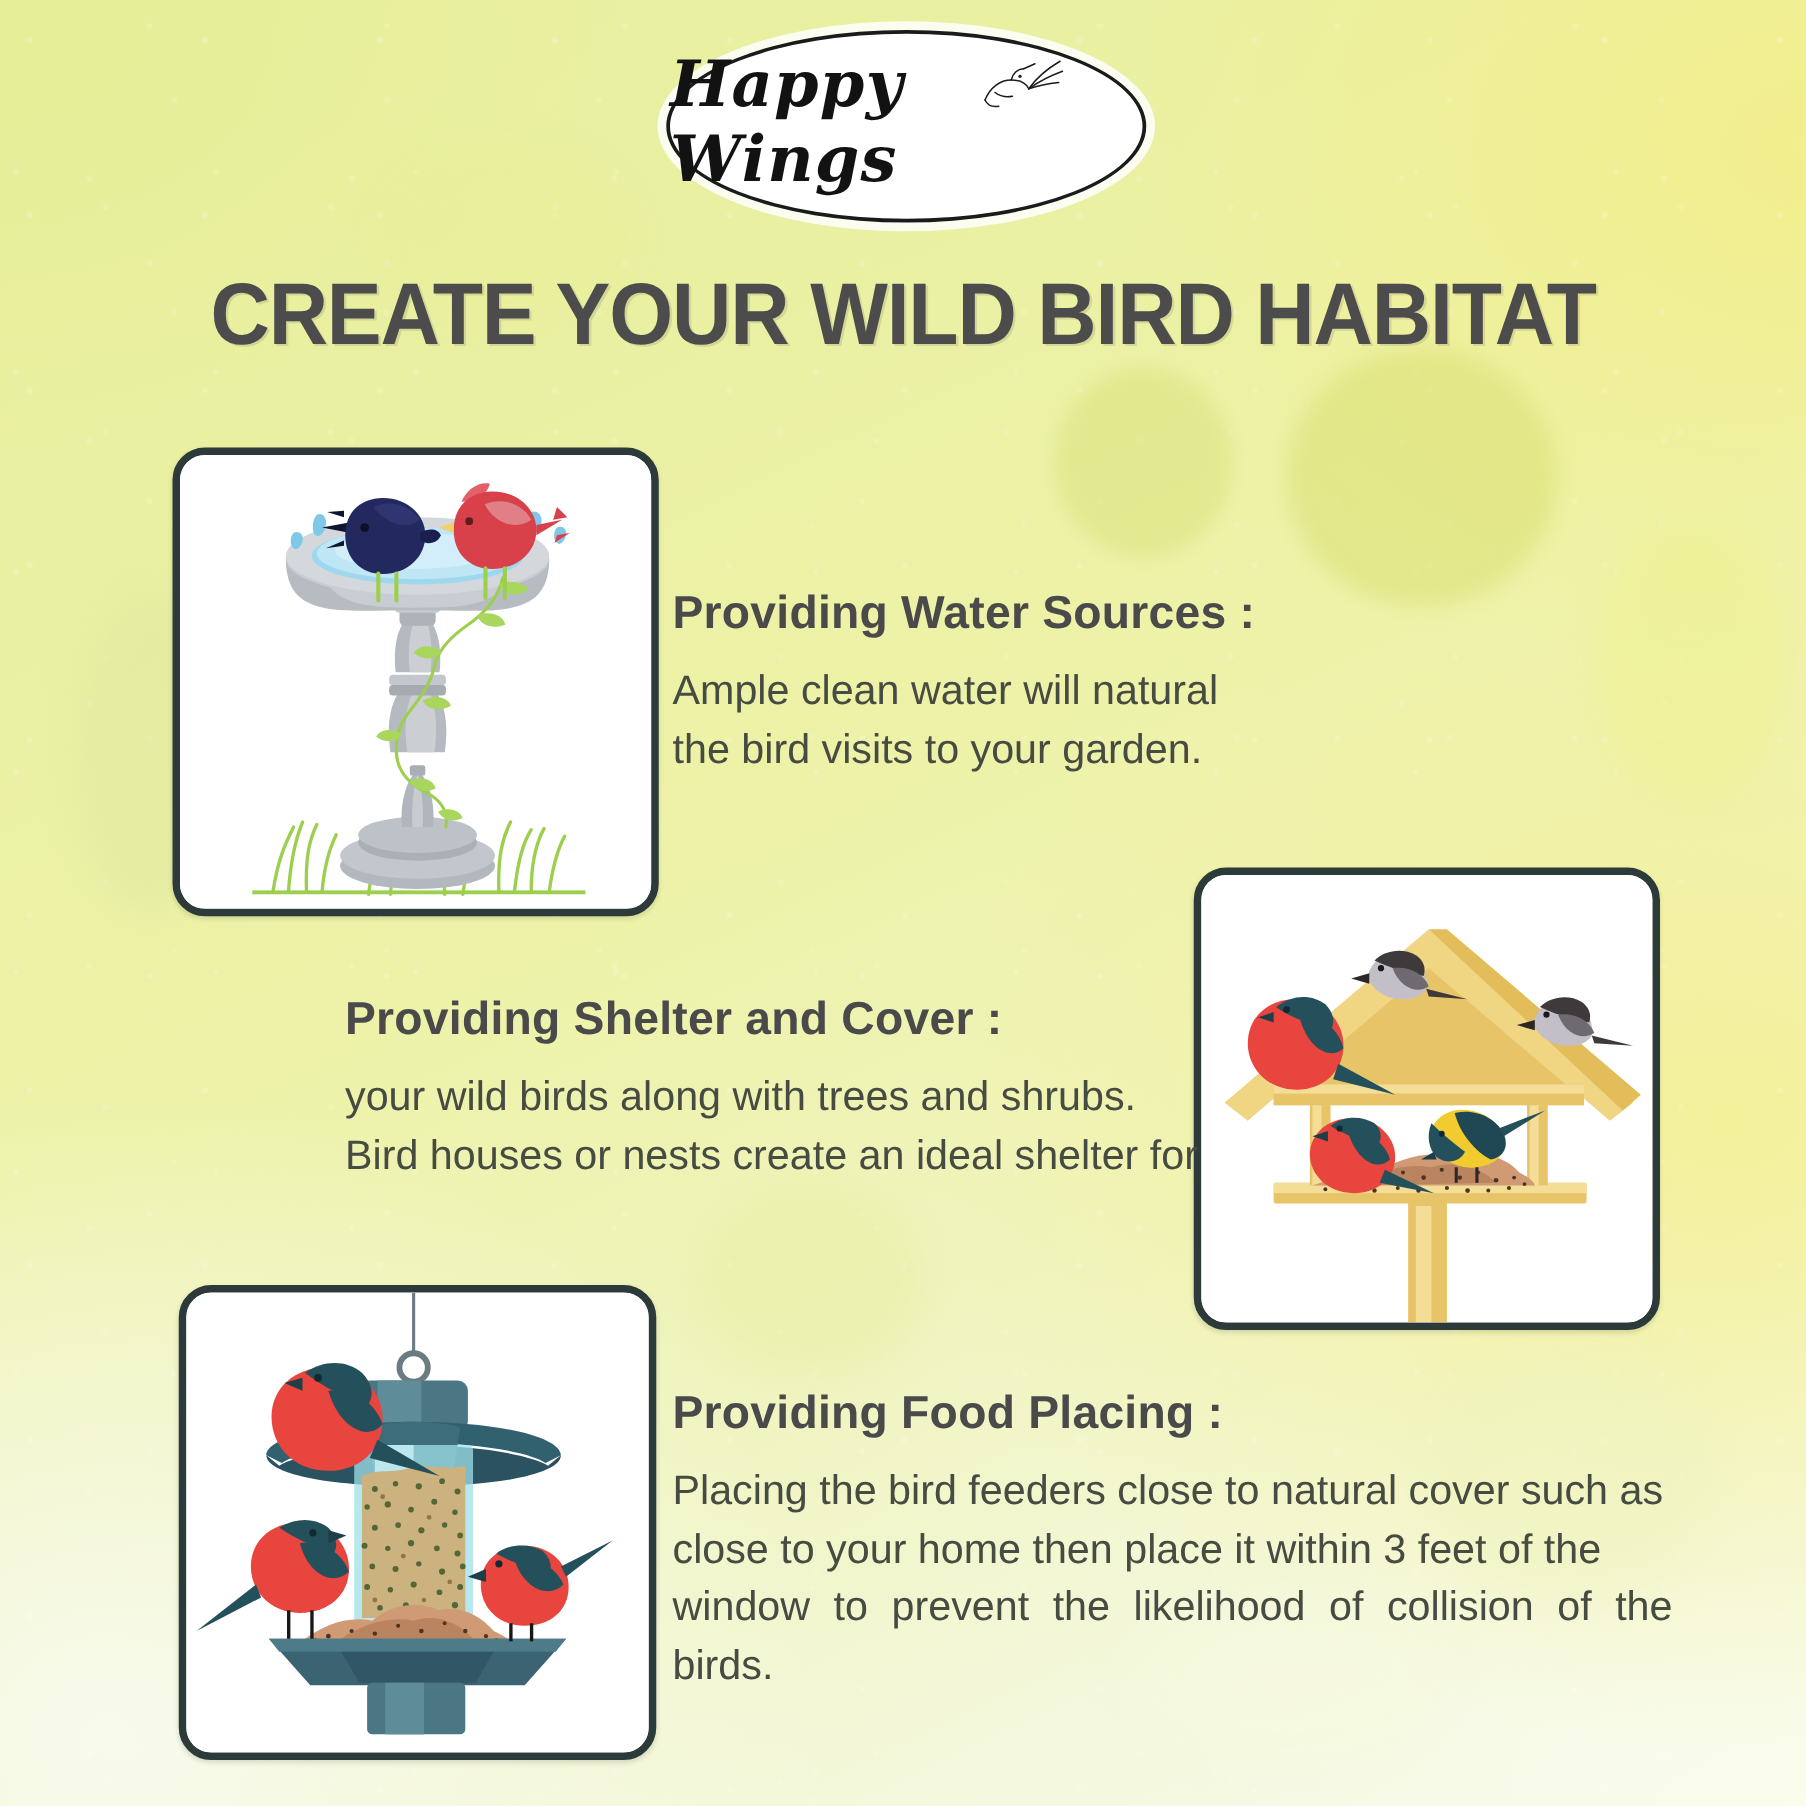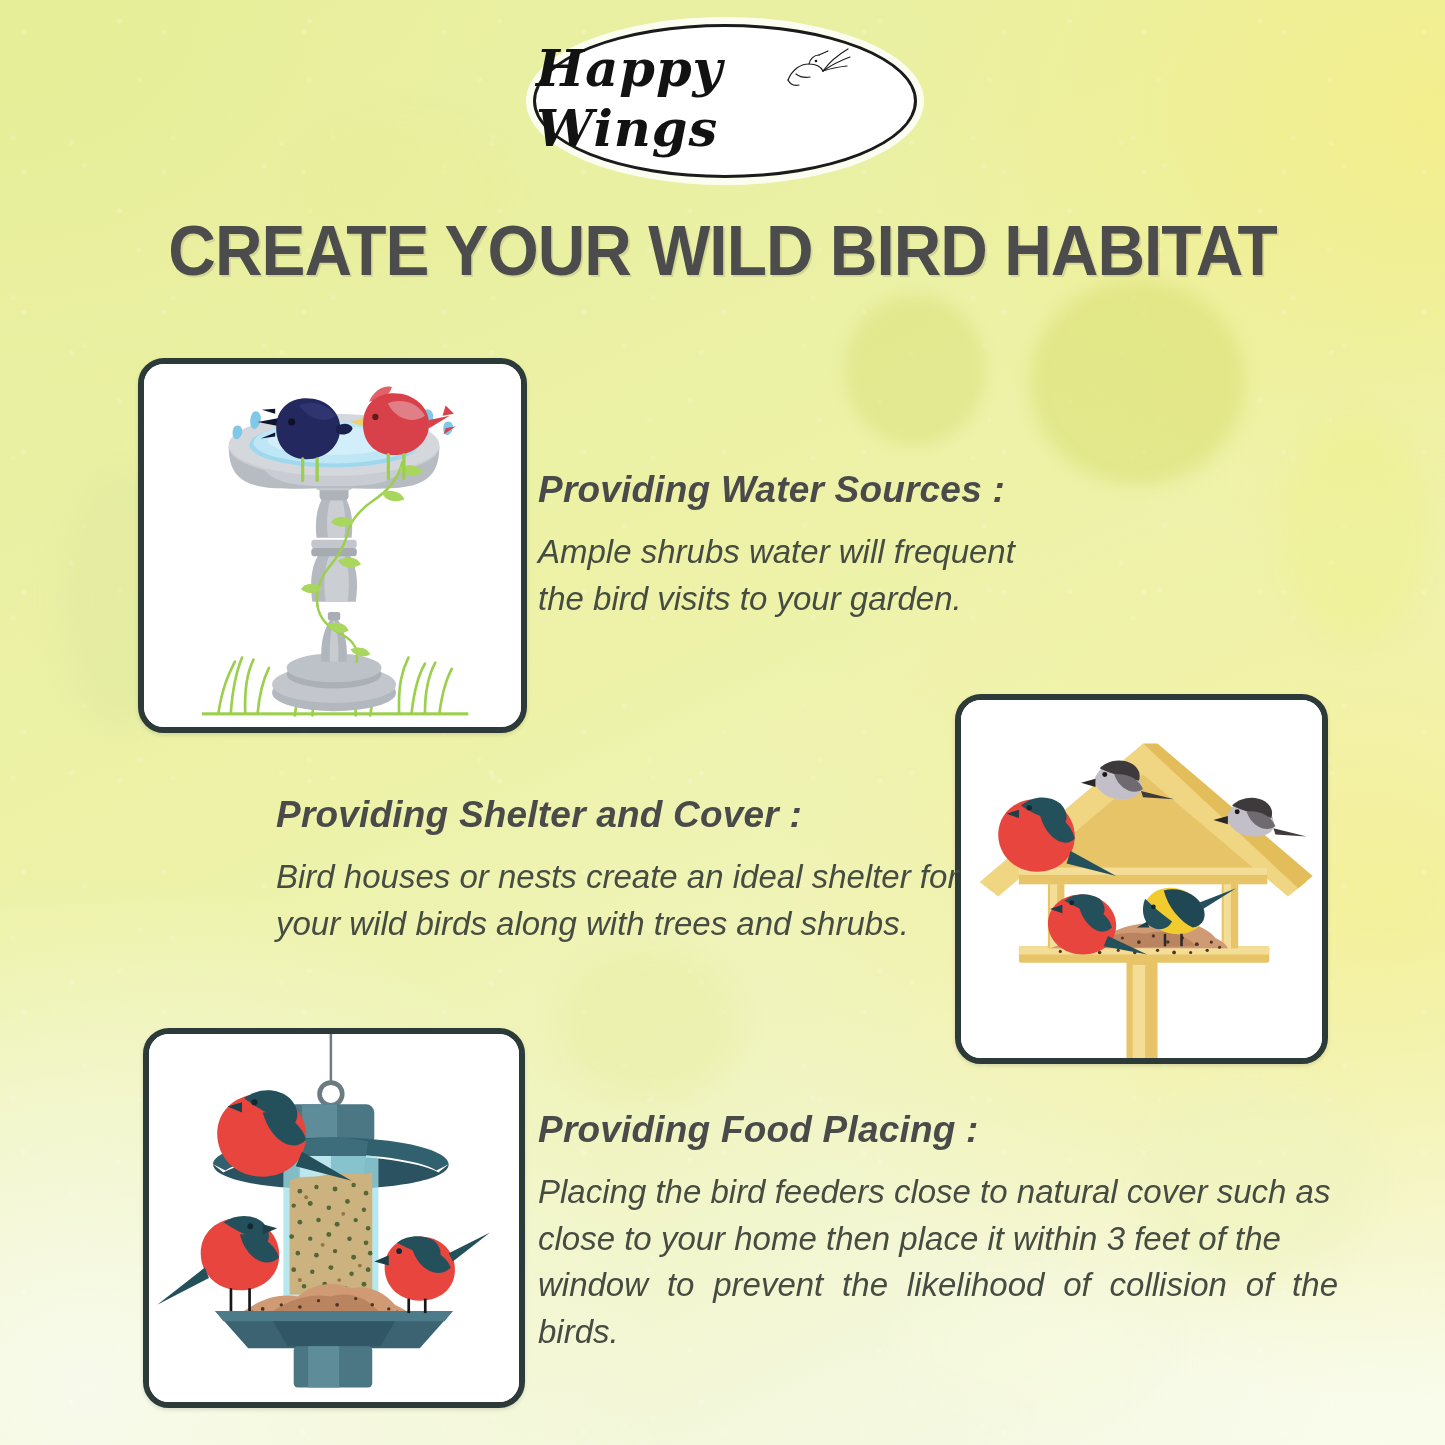--- a/index.html
+++ b/index.html
@@ -57,21 +57,21 @@
 
   
   .card{position:absolute;background:#fff;border:6px solid #2c3a3a;border-radius:26px;
     box-shadow:0 2px 4px rgba(0,0,0,.12);overflow:hidden;}
   .card svg{display:block;width:100%;height:100%;}
   #card-water{left:138px;top:358px;width:377px;height:363px;}
   #card-shelter{left:955px;top:694px;width:361px;height:358px;}
   #card-food{left:143px;top:1028px;width:370px;height:368px;}
 
   
-  .block{position:absolute;font-style:italic;}
+  .block{position:absolute;}
   .bhead{font-family:"Liberation Sans", sans-serif;font-weight:700;
     color:#4a4a4a;font-size:37px;line-height:1.1;letter-spacing:.2px;white-space:nowrap;}
   .bbody{font-family:"Liberation Sans", sans-serif;font-weight:400;
     color:#474c42;font-size:33px;line-height:1.42;margin-top:18px;}
   #txt-water{left:538px;top:470px;width:520px;}
   #txt-shelter{left:276px;top:795px;width:690px;}
   #txt-shelter .bbody{text-align:justify;}
   #txt-food{left:538px;top:1110px;width:800px;}
   #txt-food .bbody{text-align:justify;}
   .jline{display:block;}
@@ -425,30 +425,30 @@
         <circle cx="242" cy="210" r="2.8" fill="#122930"></circle>
         <rect x="250" y="256" width="2.6" height="14" fill="#1a1718"></rect>
         <rect x="266" y="256" width="2.6" height="14" fill="#1a1718"></rect>
       </g>
     </svg>
   </div>
 
   <div class="block" id="txt-water">
     <div class="bhead">Providing Water Sources :</div>
     <div class="bbody">
-      <span class="jline">Ample shrubs water will frequent</span>
+      <span class="jline">Ample clean water will natural</span>
       <span class="jline">the  bird visits to your garden.</span>
     </div>
   </div>
 
   <div class="block" id="txt-shelter">
     <div class="bhead">Providing Shelter and Cover :</div>
     <div class="bbody">
+      <span class="jline">your  wild  birds  along  with  trees  and  shrubs.</span>
       <span class="jline">Bird houses or nests create an ideal shelter for</span>
-      <span class="jline">your  wild  birds  along  with  trees  and  shrubs.</span>
     </div>
   </div>
 
   <div class="block" id="txt-food">
     <div class="bhead">Providing Food Placing :</div>
     <div class="bbody">
       <span class="jline">Placing the bird feeders close to natural cover such as</span>
       <span class="jline">close  to  your  home  then  place  it  within  3  feet  of  the</span>
       <span class="jline">window to prevent the likelihood of collision of the birds.</span>
     </div>

